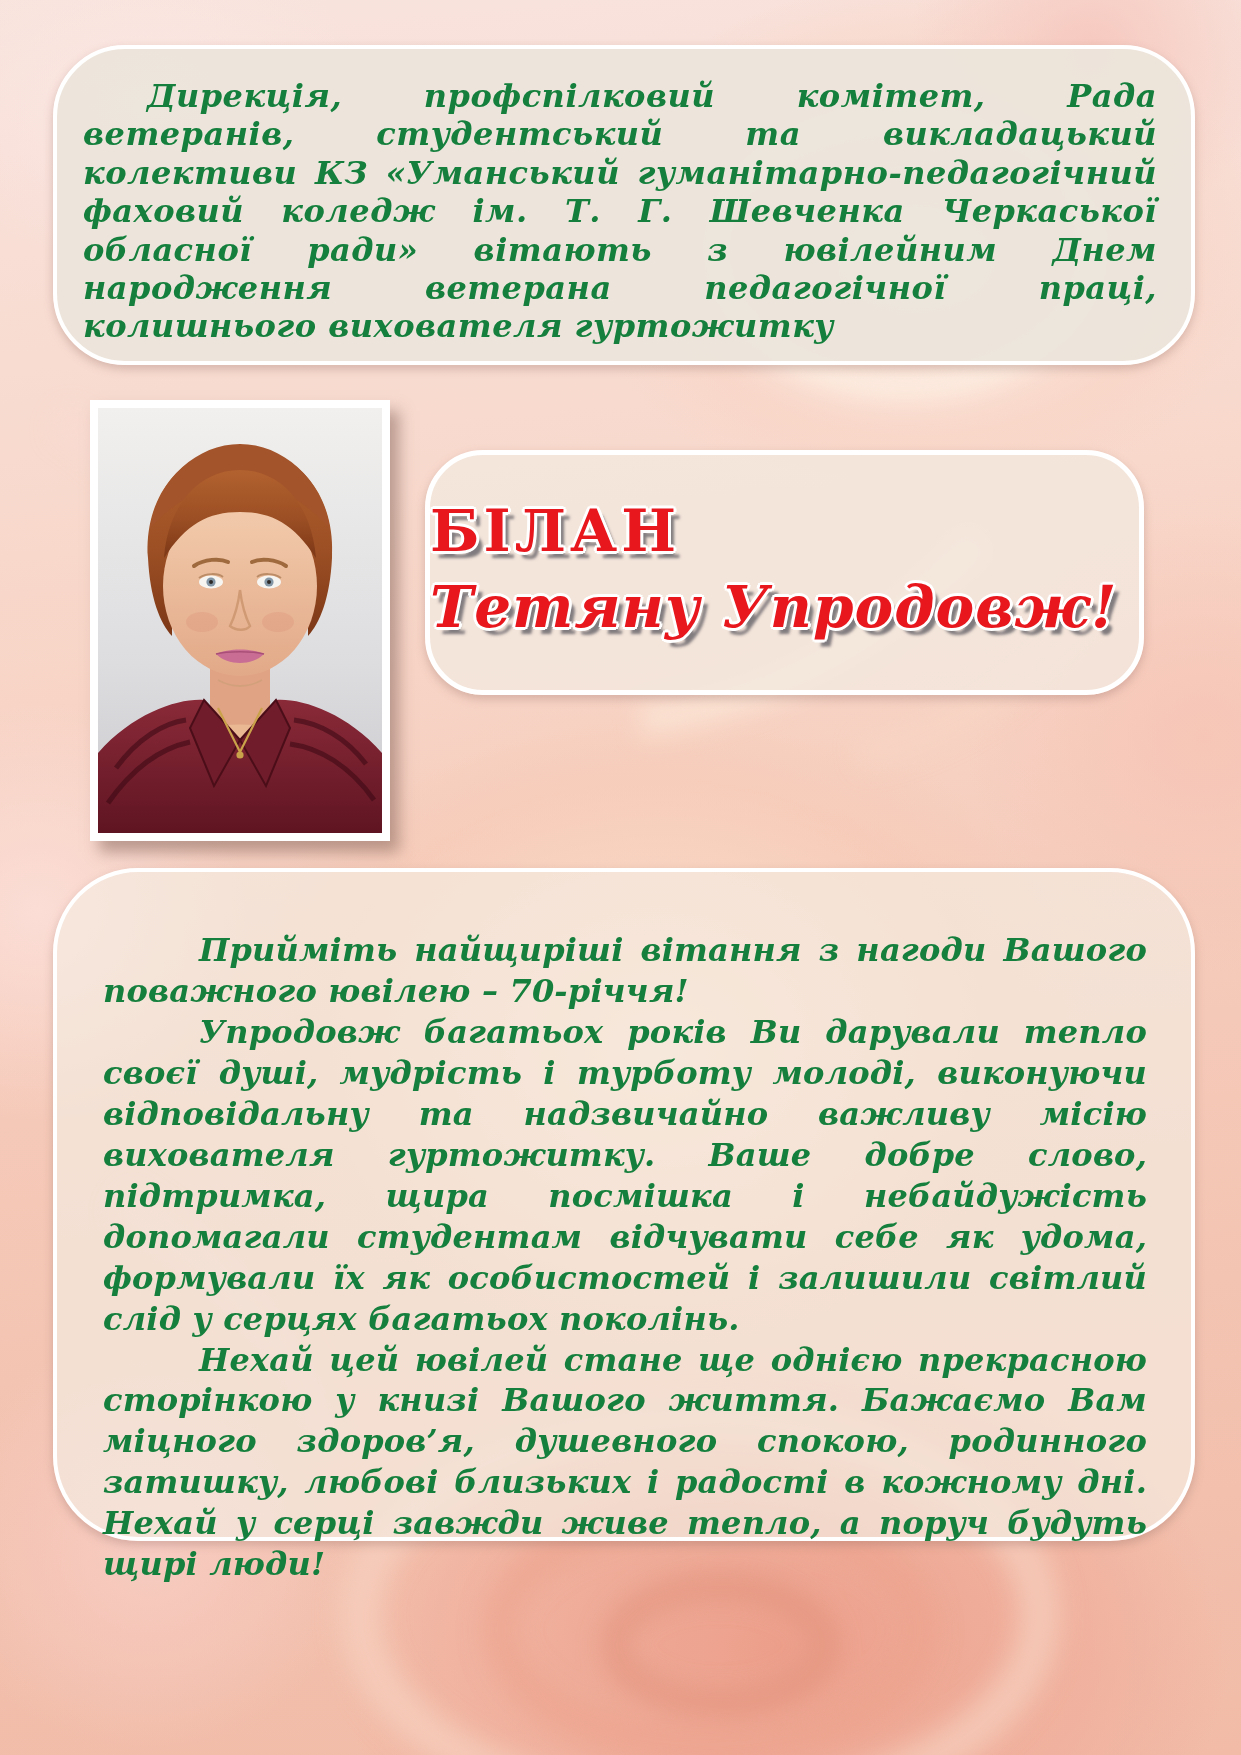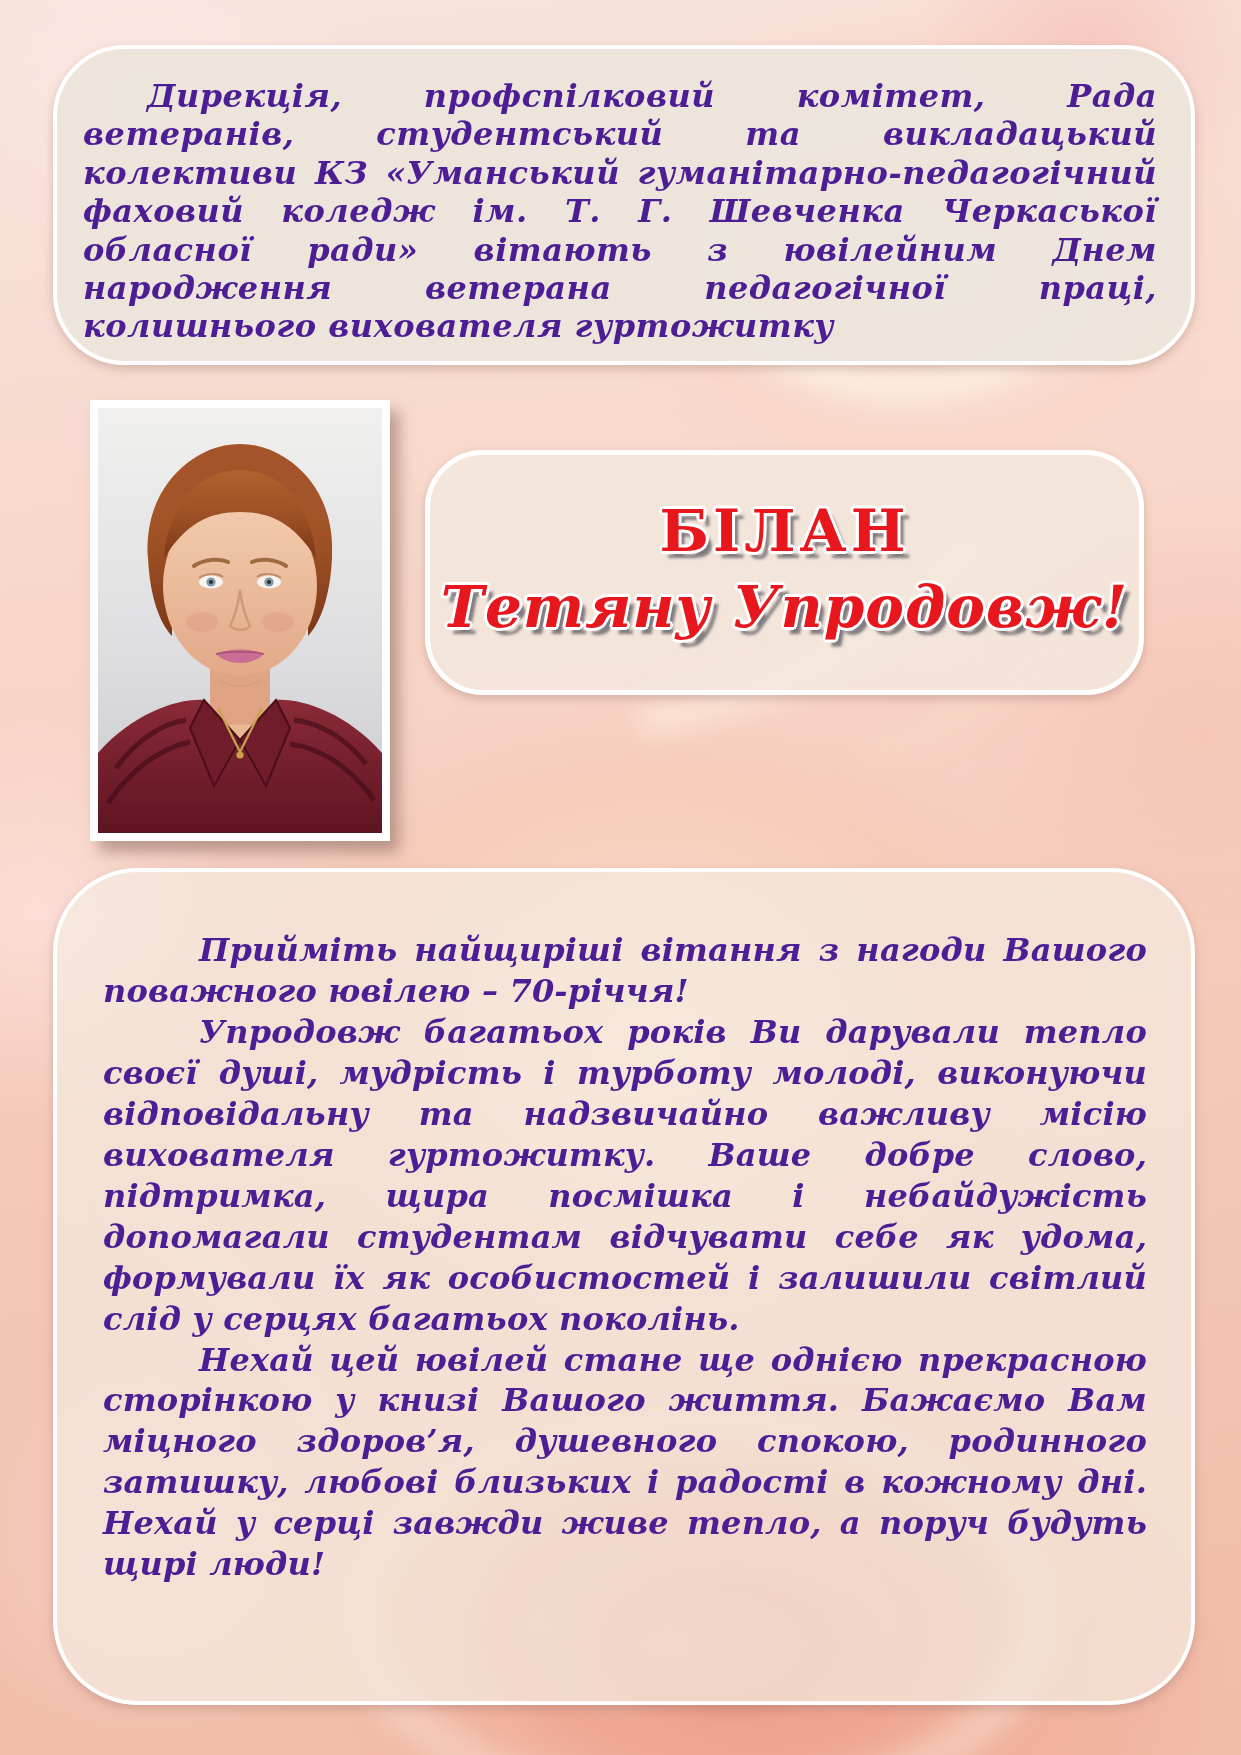--- a/index.html
+++ b/index.html
@@ -21,48 +21,48 @@
   .box{
     position:absolute;box-sizing:border-box;border:4px solid #ffffff;
     box-shadow:0 4px 10px rgba(150,110,100,0.35);
   }
   .header-box{
     left:53px;top:45px;width:1142px;height:320px;border-radius:72px;
     background:rgba(236,229,220,0.93);
     padding:28px 34px 20px 26px;
   }
   .green-text{
-    color:#4c1d95;font-style:italic;font-weight:bold;
+    color:#15803d;font-style:italic;font-weight:bold;
     text-align:justify;margin:0;
   }
   .header-box .green-text{font-size:32px;line-height:1.2;text-indent:64px;letter-spacing:0.5px;}
   .photo-frame{
     position:absolute;left:90px;top:400px;width:284px;height:425px;
     background:#ffffff;padding:8px;
     box-shadow:9px 11px 14px rgba(125,92,82,0.5);
   }
   .photo-frame svg{display:block;width:100%;height:100%;}
   .name-box{
     left:425px;top:450px;width:719px;height:245px;border-radius:58px;
     border-width:5px;
     background:rgba(243,233,223,0.8);
-    display:flex;flex-direction:column;align-items:center;justify-content:center;
+    display:flex;flex-direction:column;justify-content:center;
     gap:18px;padding:10px 0 18px 0;
   }
   .red-name{
     color:#e8161d;font-weight:bold;line-height:1;
     text-shadow:
       -2px -2px 0 #fff, 2px -2px 0 #fff, -2px 2px 0 #fff, 2px 2px 0 #fff,
       -3px 0 0 #fff, 3px 0 0 #fff, 0 -3px 0 #fff, 0 3px 0 #fff,
       6px 7px 3px rgba(108,104,110,0.85);
   }
   .surname{font-size:58px;letter-spacing:4px;}
   .given-name{font-size:58px;font-style:italic;letter-spacing:1px;}
   .message-box{
-    left:53px;top:868px;width:1142px;height:837px;border-radius:85px;
+    left:53px;top:868px;width:1142px;height:673px;border-radius:85px;
     background:rgba(244,234,223,0.72);
     padding:58px 44px 24px 46px;
   }
   .message-box p{font-size:32px;line-height:1.28;text-indent:96px;margin:0;letter-spacing:0.2px;}
 </style>
 </head>
 <body>
 
 <svg class="petals" viewBox="0 0 1241 1755" aria-hidden="true">
   <defs>

